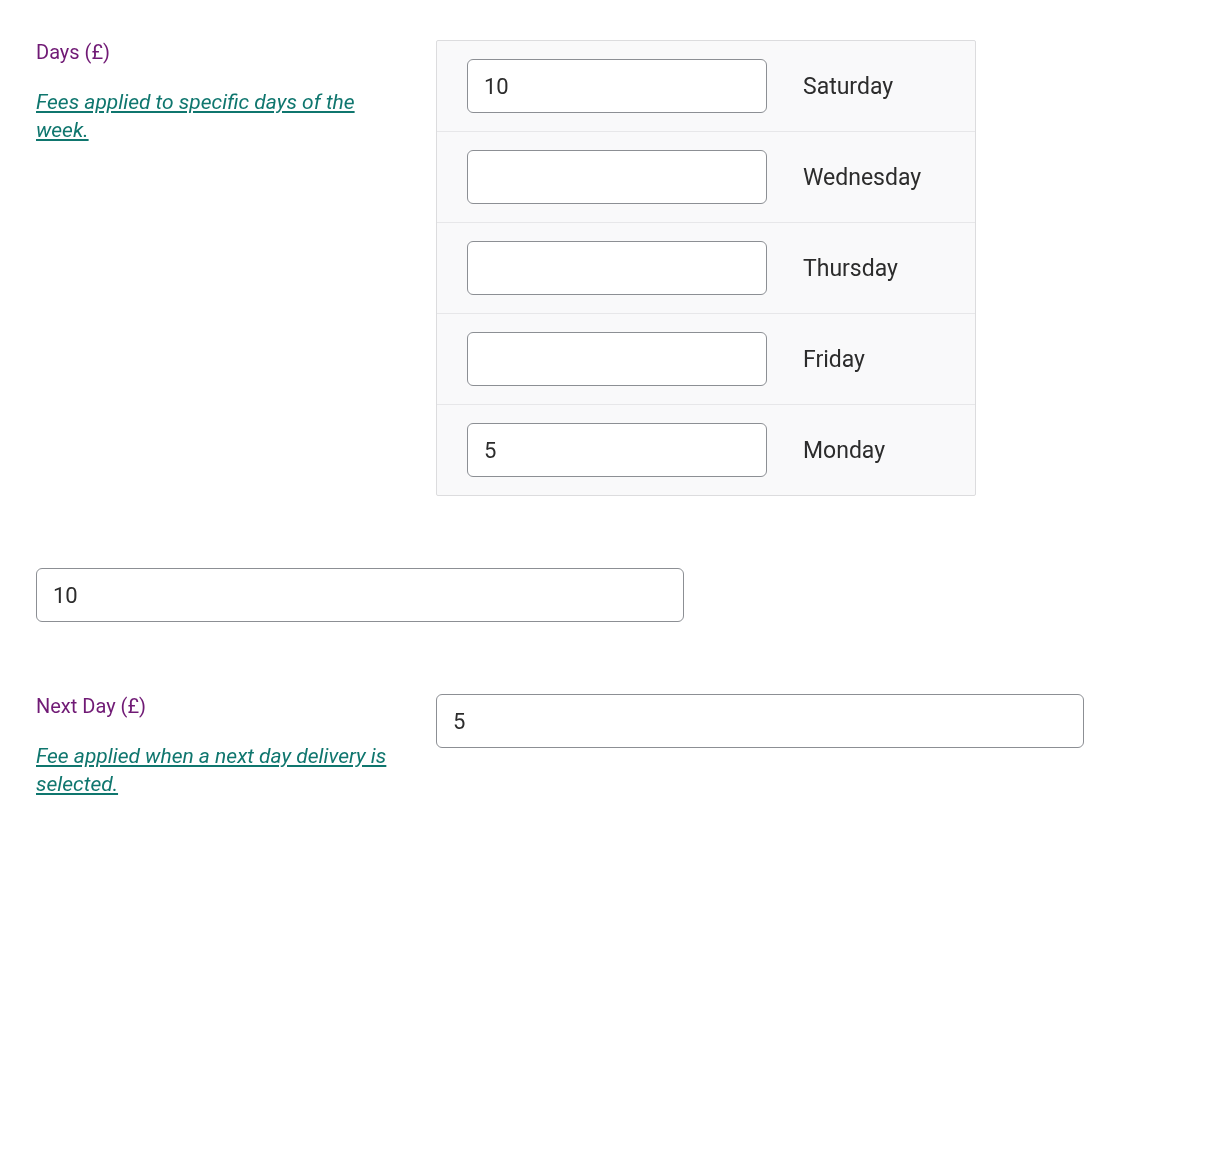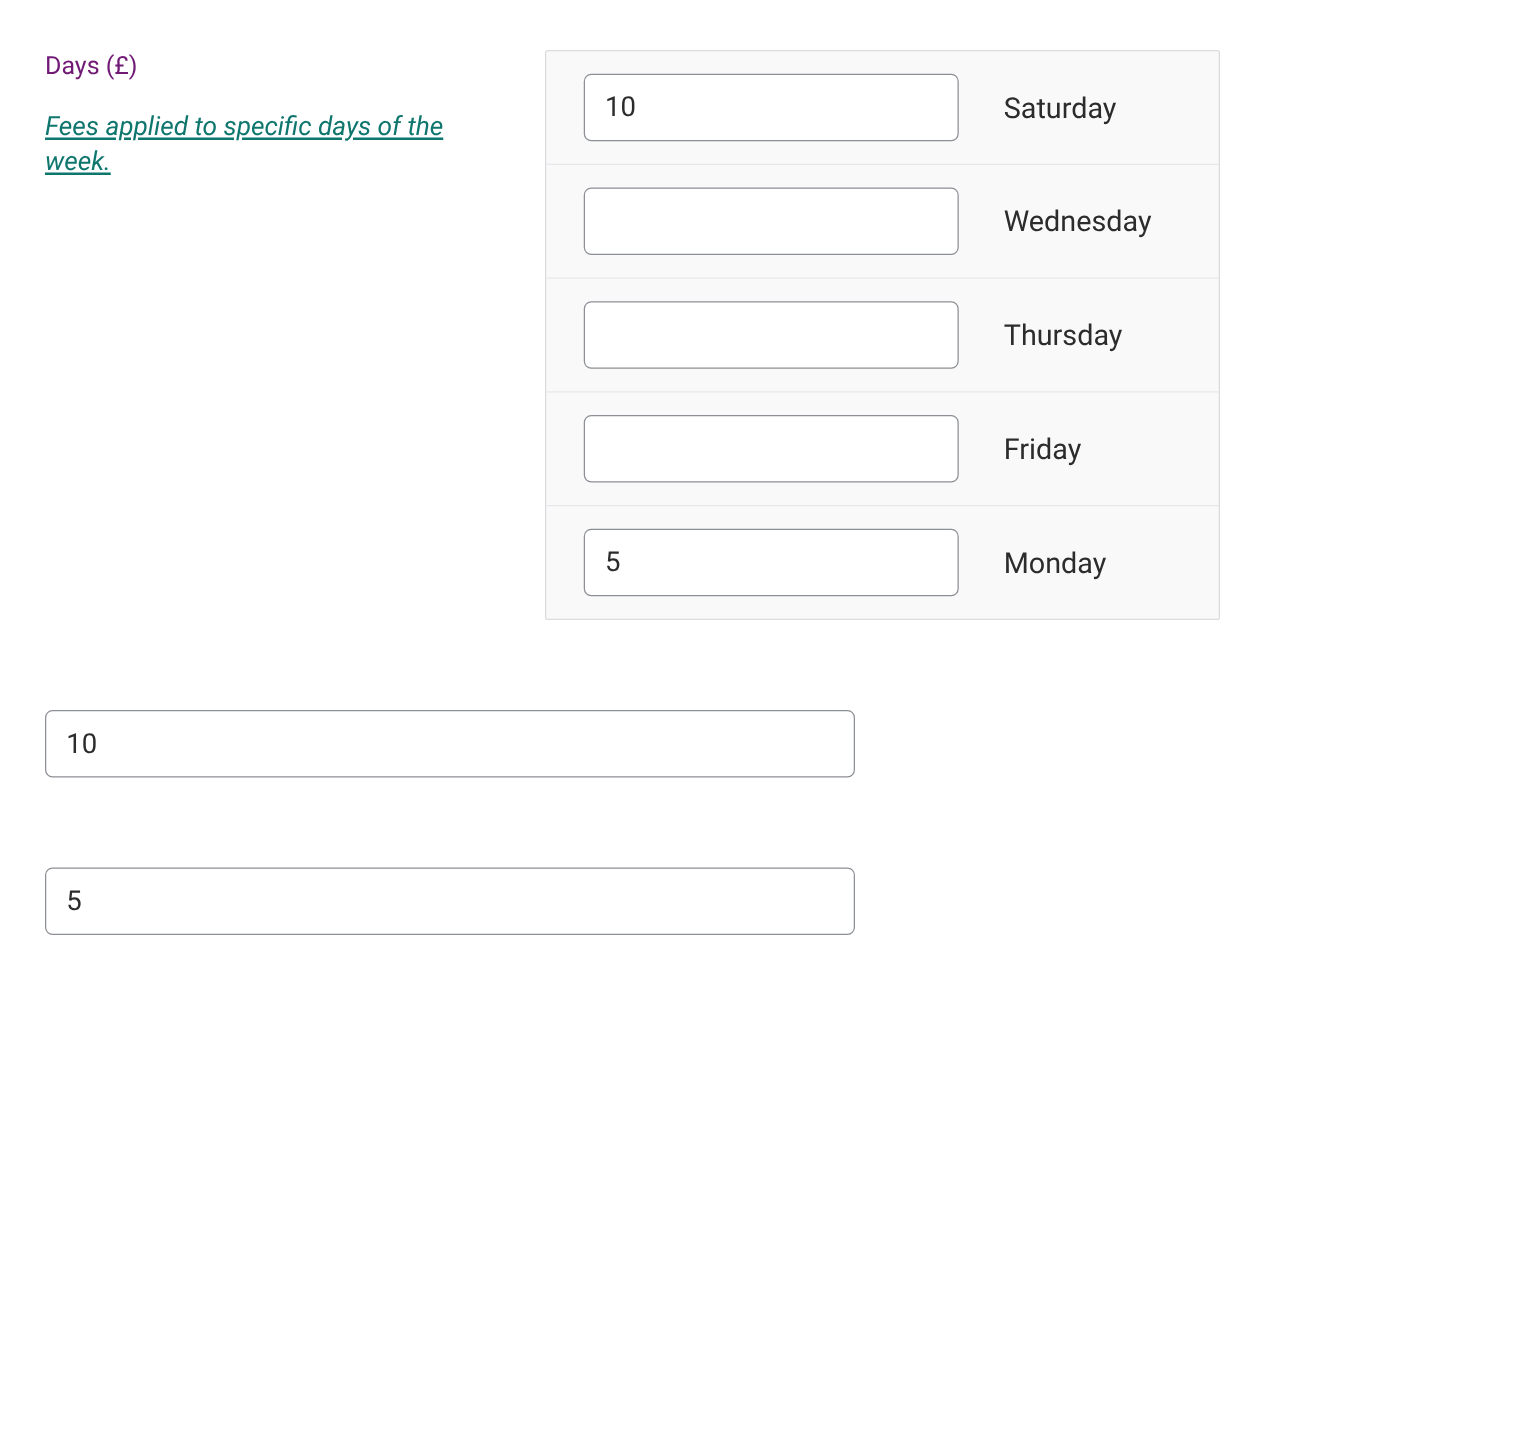--- a/index.html
+++ b/index.html
@@ -118,16 +118,20 @@
   </div>
 </div>
 
 <div class="field-row">
   <div class="control-col">
     <input class="wide-input" type="text" value="10" style="">
   </div>
 </div>
 
 <div class="field-row">
+  <div class="label-col">
+    <div class="label-title">Next Day (£)</div>
+    <div class="label-desc">Fee applied when a next day delivery is selected.</div>
+  </div>
   <div class="control-col">
     <input class="wide-input" type="text" value="5" style="">
   </div>
 </div>
 
 </body></html>

